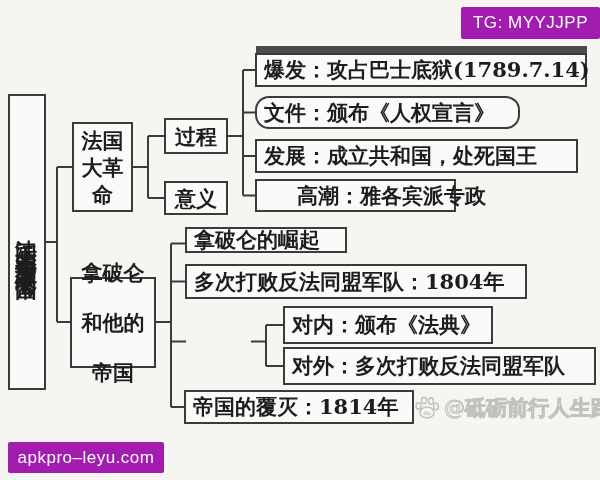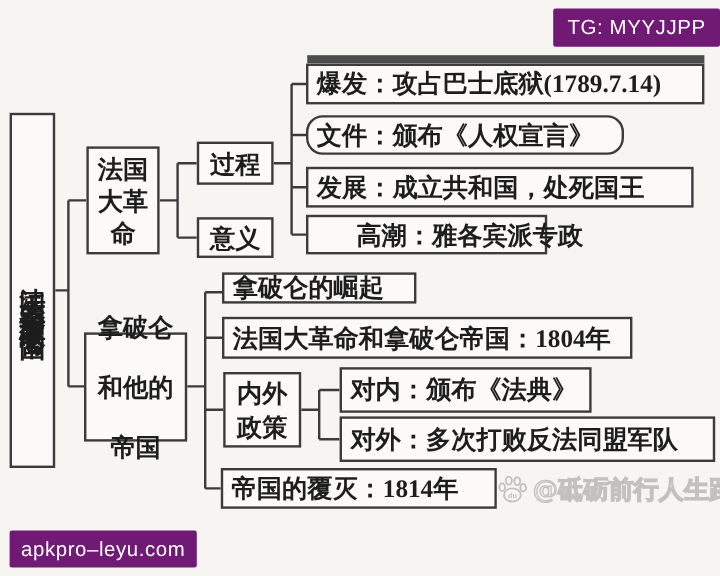--- a/index.html
+++ b/index.html
@@ -7,30 +7,30 @@
     position:relative; width:600px; height:480px;
     background:#f6f5f2; overflow:hidden;
     font-family:"DejaVu Serif", serif;
   }
   .box {
     position:absolute; box-sizing:border-box;
     border:2px solid #3b3b3b; background:#fbfaf8;
     color:#1d1d1d; font-weight:600;
     display:flex; align-items:center; justify-content:center;
   }
-  .leaf  { justify-content:flex-start; padding:0 7px; white-space:nowrap; font-size:21px;font-family:Liberation Serif, serif; }
+  .leaf  { justify-content:flex-start; padding:0 7px; white-space:nowrap; font-size:21px; }
   .multi { flex-direction:column; font-size:21px; line-height:27px; text-align:center; }
   .vtitle {
     writing-mode:vertical-rl; text-orientation:upright;
     font-size:22px; letter-spacing:4px; padding-top:4px;
   }
   .connectors { position:absolute; left:0; top:0; }
   .strip { position:absolute; background:#4c4c4c; }
   .badge {
-    position:absolute; background:#701a75; color:#ffffff;
+    position:absolute; background:#a21caf; color:#ffffff;
     font-family:"Liberation Sans", sans-serif; font-size:17px;
     display:flex; align-items:center; justify-content:center;
     border-radius:2px; letter-spacing:0.5px;
   }
   .watermark {
     position:absolute; display:flex; align-items:center; gap:4px;
     font-size:21px; font-weight:700; white-space:nowrap;
     color:#eceae7; -webkit-text-stroke:1px #c3c1bd;
   }
 </style>
@@ -94,27 +94,23 @@
     <div>拿破仑</div>
     <div>和他的</div>
     <div>帝国</div>
   </div>
 
   <div class="box leaf" style="left:185px; top:227px; width:162px; height:26px;">
     <span>拿破仑的崛起</span>
   </div>
 
   <div class="box leaf" style="left:185px; top:264px; width:342px; height:35px;">
-    <span>法国大革命和拿破仑帝国：1804年</span>
+    <span>多次打败反法同盟军队：1804年</span>
   </div>
 
-  <div class="box multi" style="left:186px; top:310px; width:65px; height:63px; line-height:28px;">
-    <div>内外</div>
-    <div>政策</div>
-  </div>
 
   <div class="box leaf" style="left:283px; top:306px; width:210px; height:38px;">
     <span>对内：颁布《法典》</span>
   </div>
 
   <div class="box leaf" style="left:283px; top:347px; width:313px; height:38px;">
     <span>对外：多次打败反法同盟军队</span>
   </div>
 
   <div class="box leaf" style="left:184px; top:390px; width:230px; height:34px;">

